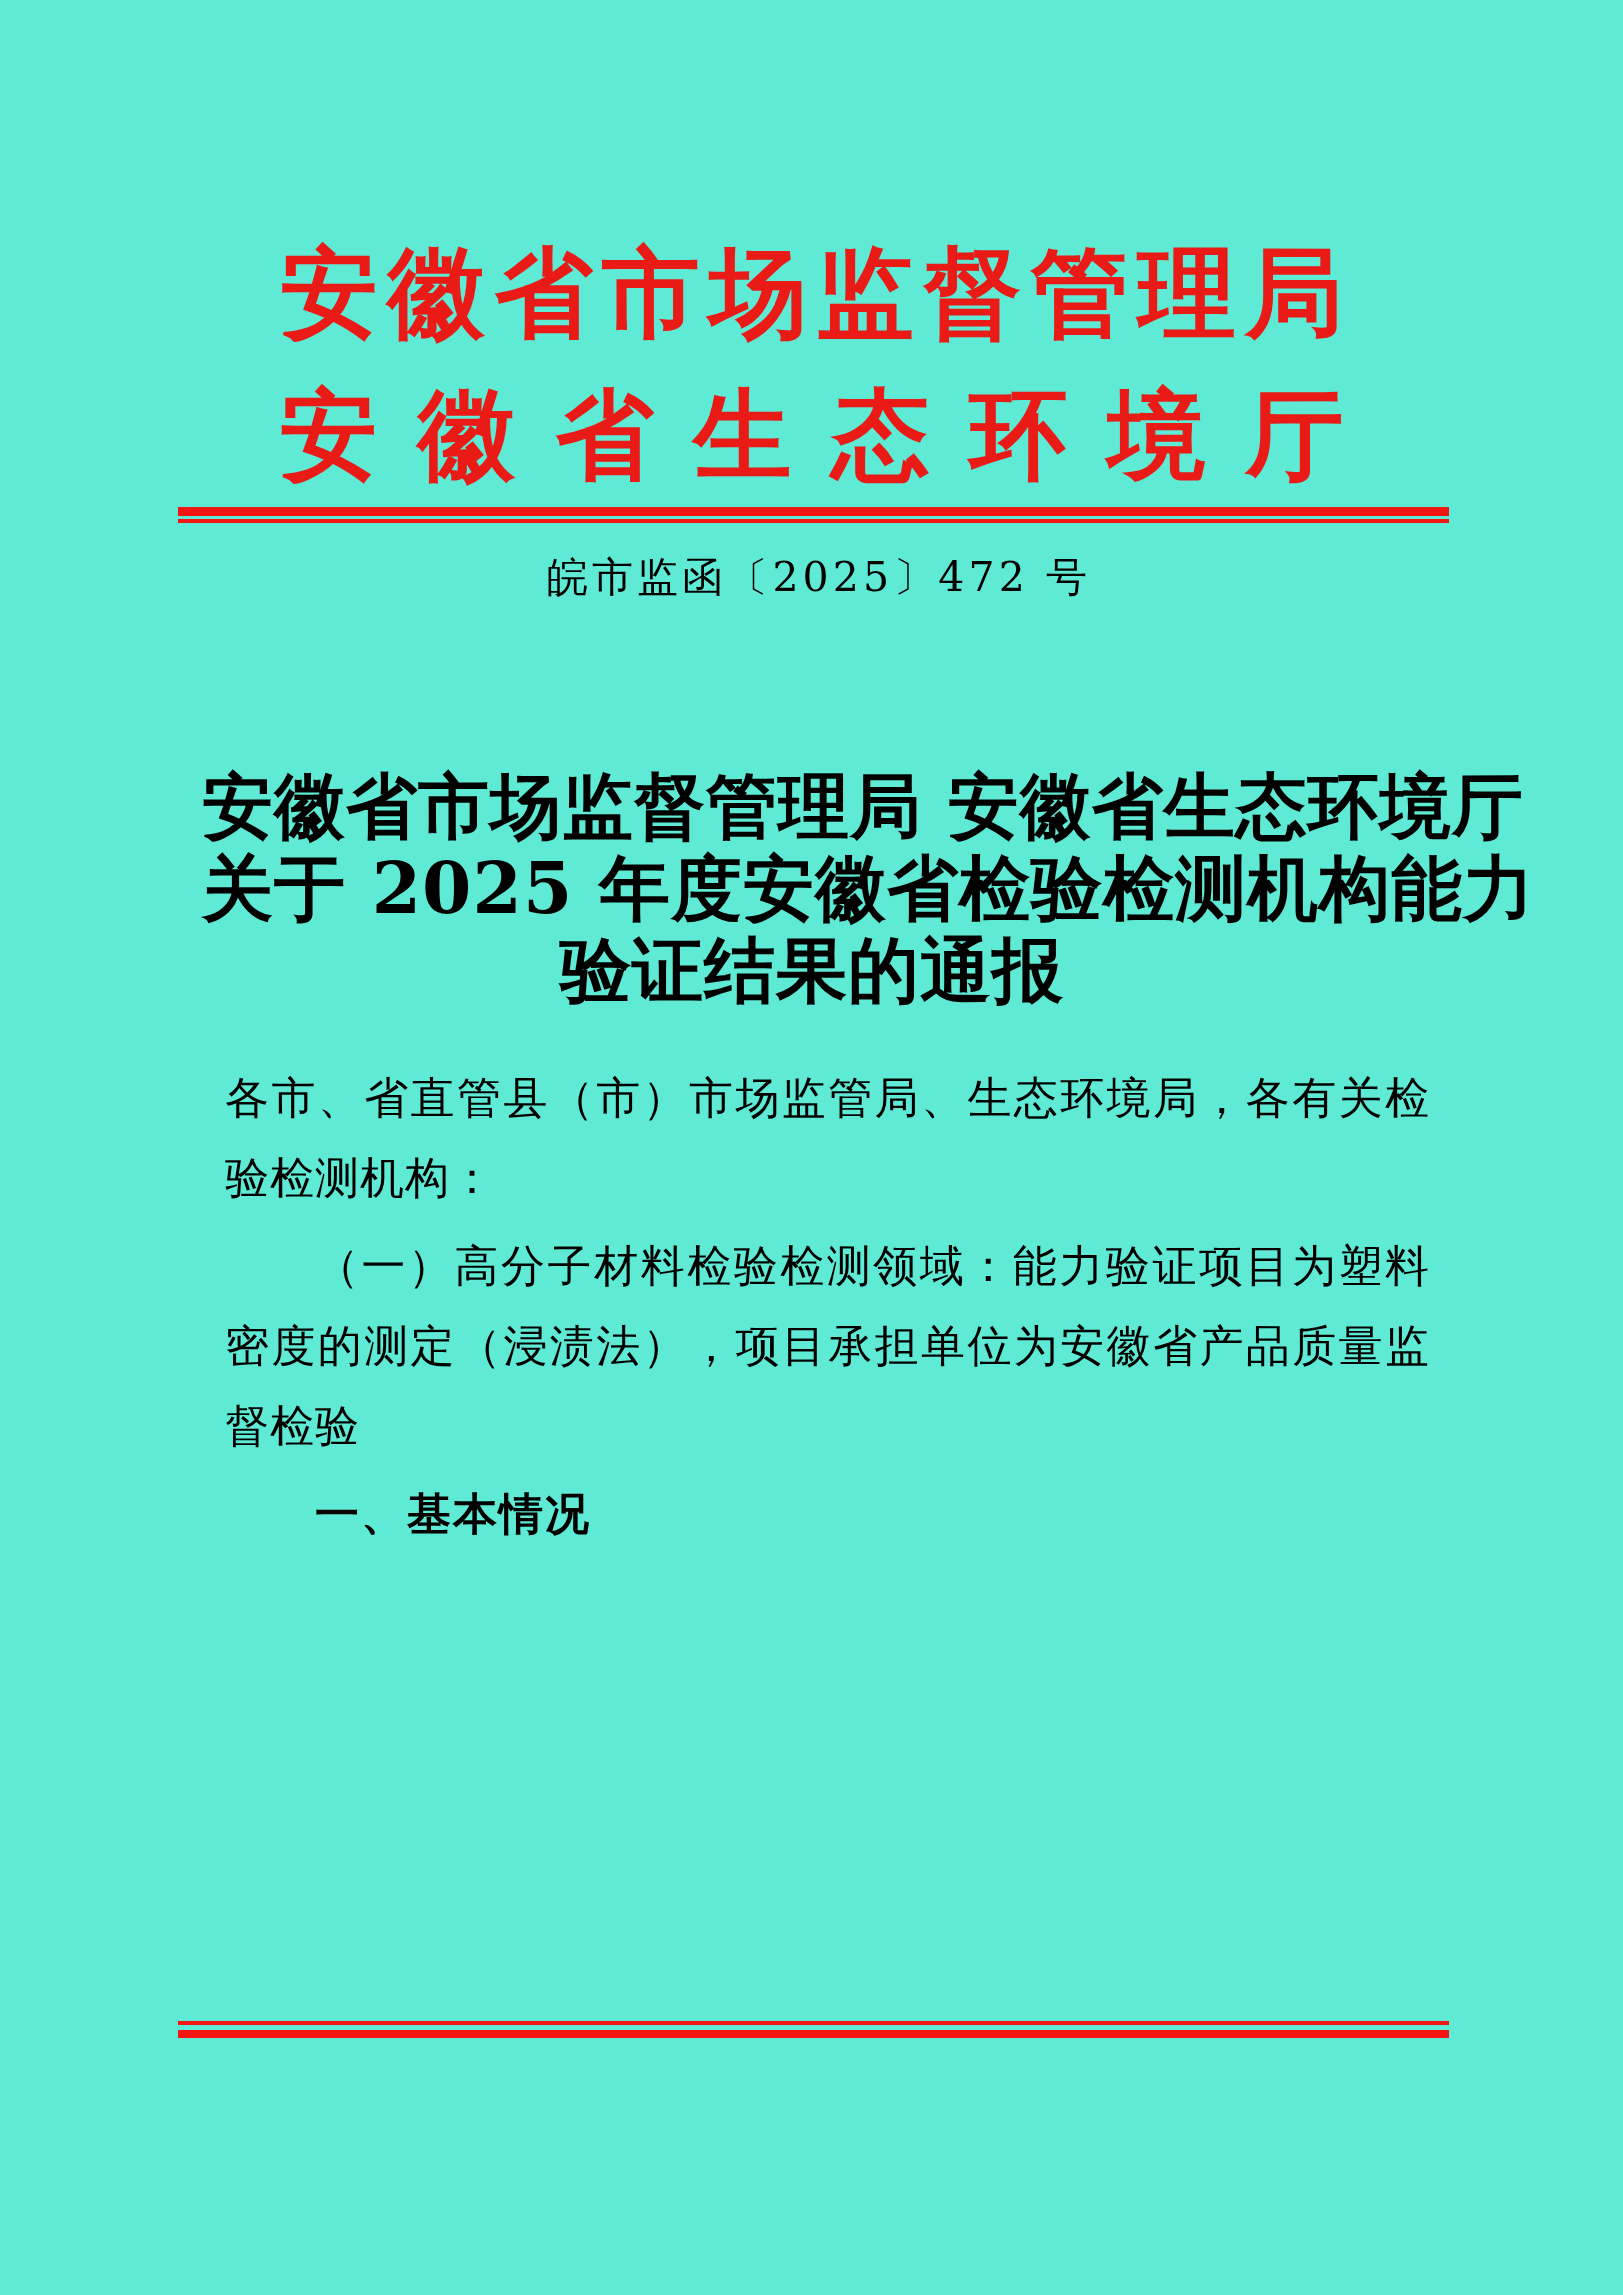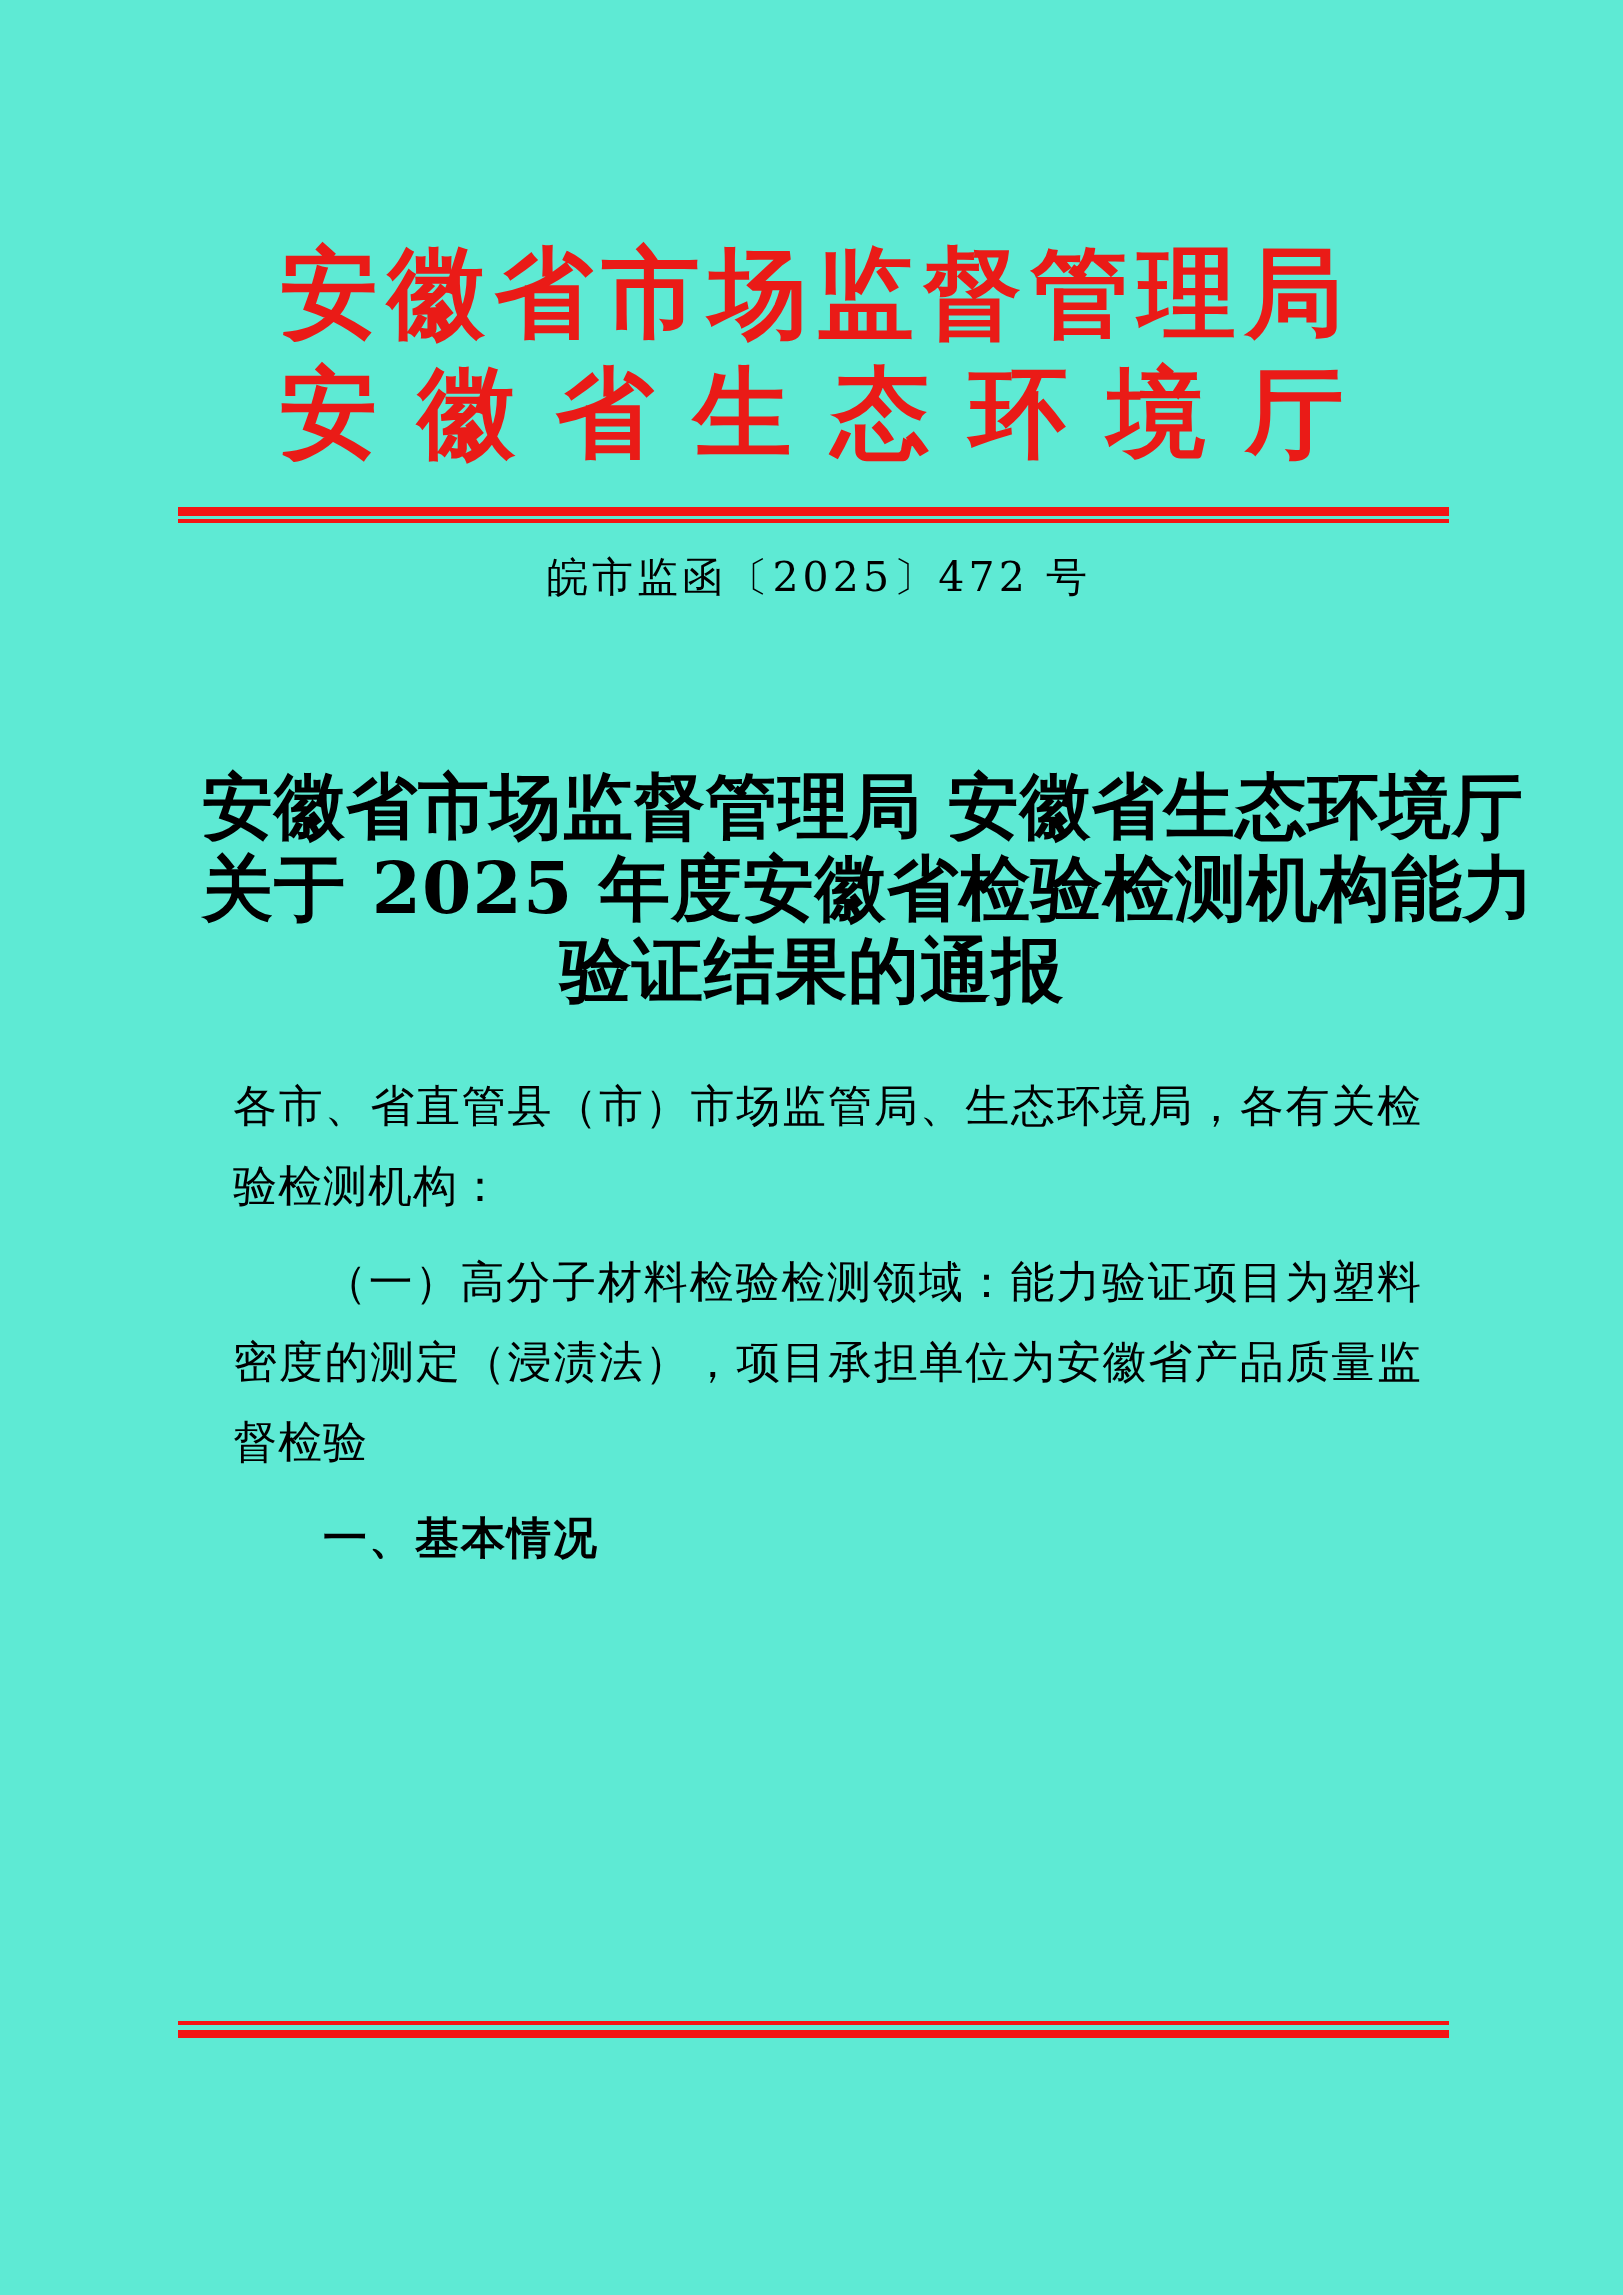--- a/index.html
+++ b/index.html
@@ -35,21 +35,21 @@
     line-height: 108px;
     letter-spacing: 9.2px;
     text-indent: 9.2px;
     white-space: nowrap;
   }
   .letterhead-line2 {
     font-size: 98px;
     line-height: 108px;
     letter-spacing: 40px;
     text-indent: 40px;
-    margin-top: 12px;
+    margin-top: 34px;
     white-space: nowrap;
   }
 
   
   .rule {
     position: absolute;
     left: 178px;
     width: 1271px;
     background: var(--red-rule);
   }
@@ -90,21 +90,21 @@
     position: absolute;
     top: 1050px;
     left: 217px;
     width: 1221px;
     font-size: 44px;
     line-height: 80px;
     letter-spacing: 1px;
     text-align: justify;
     text-justify: inter-character;
   }
-  .body-text p { margin: 16px; padding: 0; }
+  .body-text p { margin: 8px; padding: 0; }
   .para-indent { text-indent: 90px; }
   .section-heading {
     font-weight: 700;
     font-family: "DejaVu Sans", "Liberation Sans", sans-serif;
     letter-spacing: 2px;
   }
 </style>
 </head>
 <body>
 

